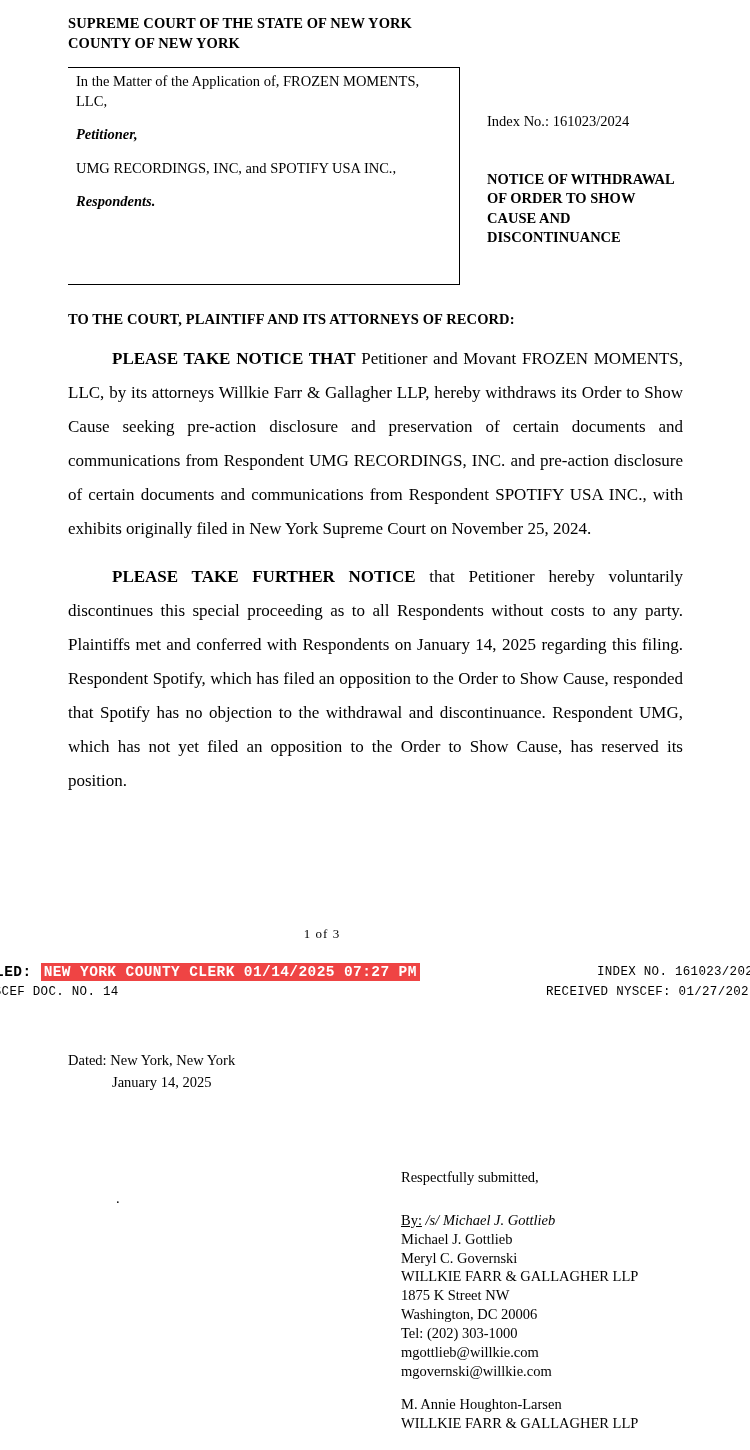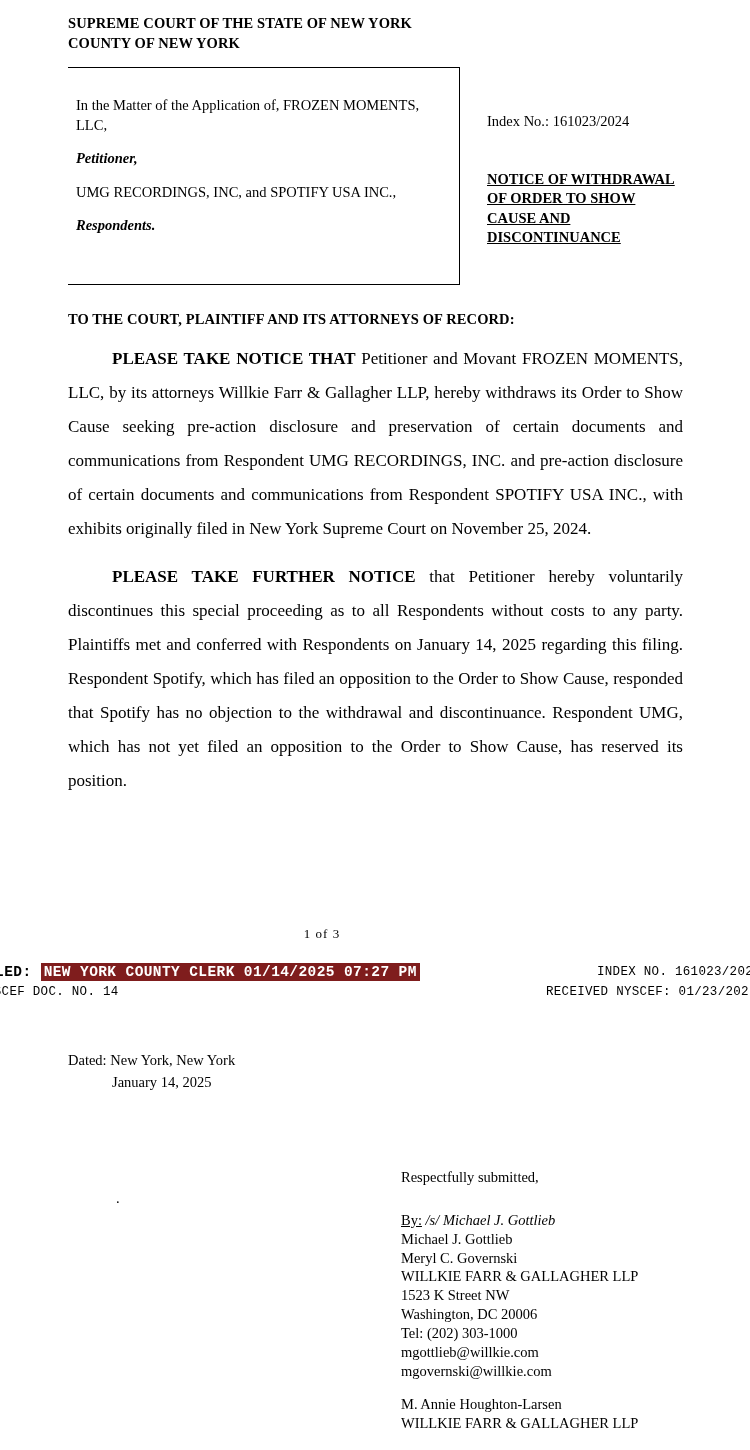--- a/index.html
+++ b/index.html
@@ -38,21 +38,21 @@
   }
 
   
   .caption {
     margin-top: 14px;
     width: 392px;
     border-top: 1.2px solid #000;
     border-bottom: 1.2px solid #000;
     border-right: 1.2px solid #000;
     box-sizing: border-box;
-    padding: 28px 14px 14px 8px;
+    padding: 4px 14px 14px 8px;
     min-height: 218px;
     position: relative;
   }
   .caption p {
     margin: 0 0 14px 0;
     font-size: 14.5px;
     line-height: 1.35;
   }
   .cap-party {
     text-align: left;
@@ -76,21 +76,20 @@
     font-size: 14.5px;
     line-height: 1.35;
   }
   .notice-title {
     margin-top: 38px;
     font-size: 14.5px;
     font-weight: bold;
     line-height: 1.35;
   }
   .notice-title span {
-    text-decoration: underline;
   }
 
   .to-court {
     margin-top: 26px;
     font-size: 14.5px;
     font-weight: bold;
     letter-spacing: 0.1px;
   }
 
   .body-par {
@@ -127,21 +126,21 @@
     overflow: hidden;
   }
   .stamp-line1 {
     position: absolute;
     top: 4px;
     left: -14px;
     font-weight: bold;
     letter-spacing: 0.4px;
   }
   .stamp-hl {
-    background: #7f1d1d;
+    background: #ef4444;
     color: #fff;
     padding: 1px 3px;
   }
   .stamp-line2 {
     position: absolute;
     top: 25px;
     left: -14px;
     font-size: 12.5px;
     letter-spacing: 0.3px;
   }
@@ -251,21 +250,21 @@
   </div>
 </div>
 
 <div class="stamp">
   <div class="stamp-line1">
     <span>ILED:</span>
     <span class="stamp-hl">NEW YORK COUNTY CLERK 01/14/2025 07:27 PM</span>
   </div>
   <div class="stamp-line2">YSCEF DOC. NO. 14</div>
   <div class="stamp-right1">INDEX NO. 161023/202</div>
-  <div class="stamp-right2">RECEIVED NYSCEF: 01/23/202</div>
+  <div class="stamp-right2">RECEIVED NYSCEF: 01/27/202</div>
 </div>
 
 <div class="page">
   <div class="p2">
 
     <div class="dated">
       <span>Dated: New York, New York</span>
       <span class="d2">January 14, 2025</span>
     </div>
 
@@ -273,21 +272,21 @@
 
     <div class="sig-block">
       <div class="resp-sub">Respectfully submitted,</div>
       <div class="sig-line">
         <span class="by-label">By:</span>
         <span class="sig-name">/s/ Michael J. Gottlieb</span>
       </div>
       <div>Michael J. Gottlieb</div>
       <div>Meryl C. Governski</div>
       <div>WILLKIE FARR &amp; GALLAGHER LLP</div>
-      <div>1523 K Street NW</div>
+      <div>1875 K Street NW</div>
       <div>Washington, DC 20006</div>
       <div>Tel: (202) 303-1000</div>
       <div>mgottlieb@willkie.com</div>
       <div>mgovernski@willkie.com</div>
       <div class="firm-gap"></div>
       <div>M. Annie Houghton-Larsen</div>
       <div>WILLKIE FARR &amp; GALLAGHER LLP</div>
 
     </div>
   </div>

